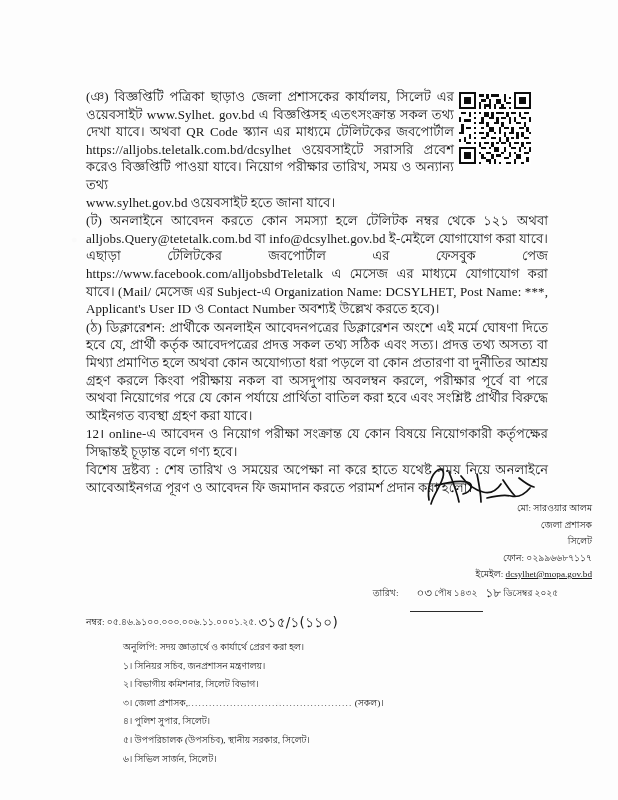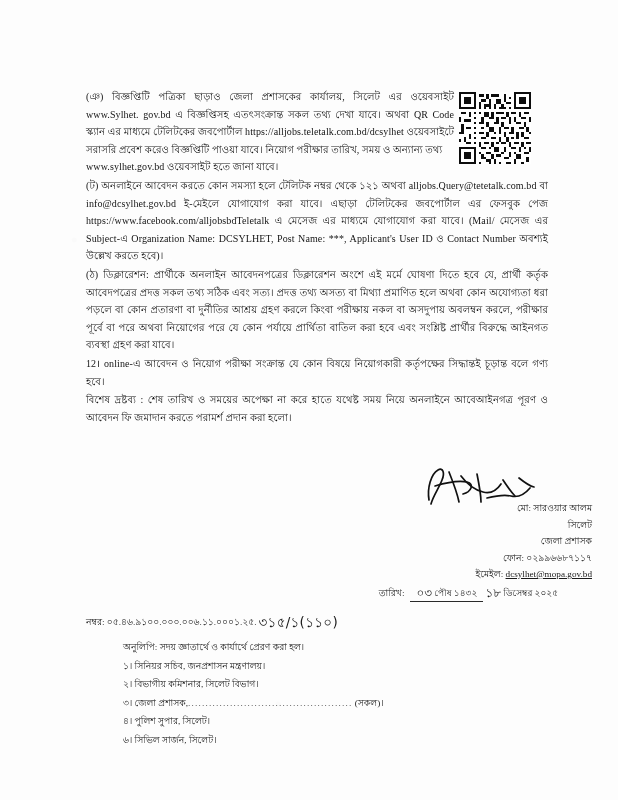--- a/index.html
+++ b/index.html
@@ -32,21 +32,21 @@
   }
 
   .content {
     position: absolute;
     left: 86px;
     top: 88px;
     width: 462px;
   }
 
   .para {
-    font-size: 10px;
+    font-size: 13px;
     line-height: 17.6px;
     text-align: justify;
     color: #141414;
     margin: 0 0 1px 0;
     letter-spacing: 0.1px;
   }
   .para.wrap-qr {
     width: 368px;
   }
   .para .tail {
@@ -111,31 +111,31 @@
     letter-spacing: 0.3px;
     vertical-align: -2px;
     margin-left: 2px;
   }
   .date-wrap {
     position: absolute;
     right: 0;
     top: -6px;
     display: flex;
     align-items: center;
-    gap: 6px;
+    gap: 12px;
   }
   .date-label { font-size: 9.2px; }
   .date-stack {
     text-align: center;
     font-size: 9px;
     line-height: 15px;
   }
   .date-bn {
     border-bottom: 1px solid #2a2a2a;
-    padding: 0 6px 3px 6px;
+    padding: 0 6px 13px 6px;
   }
   .date-en { padding-top: 1px; }
   .date-hand {
     font-family: "DejaVu Sans", sans-serif;
     font-size: 12px;
     vertical-align: -1px;
   }
 
   
   .dist {
@@ -329,22 +329,22 @@
           <path d="M58 6 C62 16 66 26 68 36"></path>
           <path d="M70 10 C76 18 84 24 92 26 C100 28 106 24 110 18"></path>
           <path d="M86 8 C88 18 90 28 90 36"></path>
           <path d="M96 32 C104 30 112 28 120 30 C128 32 134 28 139 22"></path>
           <path d="M112 14 C116 20 120 26 124 30"></path>
           <path d="M128 12 C133 16 138 20 143 21"></path>
         </g>
       </svg>
     </div>
     <div class="sig-name">মো: সারওয়ার আলম</div>
+    <div class="sig-line">জেলা প্রশাসক</div>
     <div class="sig-line">সিলেট</div>
-    <div class="sig-line">জেলা প্রশাসক</div>
     <div class="sig-contact">ফোন: ০২৯৯৬৬৮৭১১৭</div>
     <div class="sig-contact"><span>ইমেইল:</span> <span class="ul">dcsylhet@mopa.gov.bd</span></div>
   </div>
 
   <div class="memo-row">
     <div class="memo-no"><span>নম্বর:</span> <span>০৫.৪৬.৯১০০.০০০.০০৬.১১.০০০১.২৫.</span><span class="memo-hand">৩১৫/১(১১০)</span></div>
 
     <div class="date-wrap">
       <span class="date-label">তারিখ:</span>
       <span class="date-stack">
@@ -358,16 +358,17 @@
     <div class="dist-head">অনুলিপি: সদয় জ্ঞাতার্থে ও কার্যার্থে প্রেরণ করা হল।</div>
 
     <div class="dist-item"><span>১।</span> <span>সিনিয়র সচিব, জনপ্রশাসন মন্ত্রণালয়।</span></div>
 
     <div class="dist-item"><span>২।</span> <span>বিভাগীয় কমিশনার, সিলেট বিভাগ।</span></div>
 
     <div class="dist-item"><span>৩।</span> <span>জেলা প্রশাসক,</span><span class="leader">...............................................</span> <span>(সকল)।</span></div>
 
     <div class="dist-item"><span>৪।</span> <span>পুলিশ সুপার, সিলেট।</span></div>
 
+    <div class="dist-item"><span>৫।</span> <span>উপপরিচালক (উপসচিব), স্থানীয় সরকার,  সিলেট।</span></div>
 
     <div class="dist-item"><span>৬।</span> <span>সিভিল সার্জন, সিলেট।</span></div>
   </div>
 </div>
 
 </body></html>

